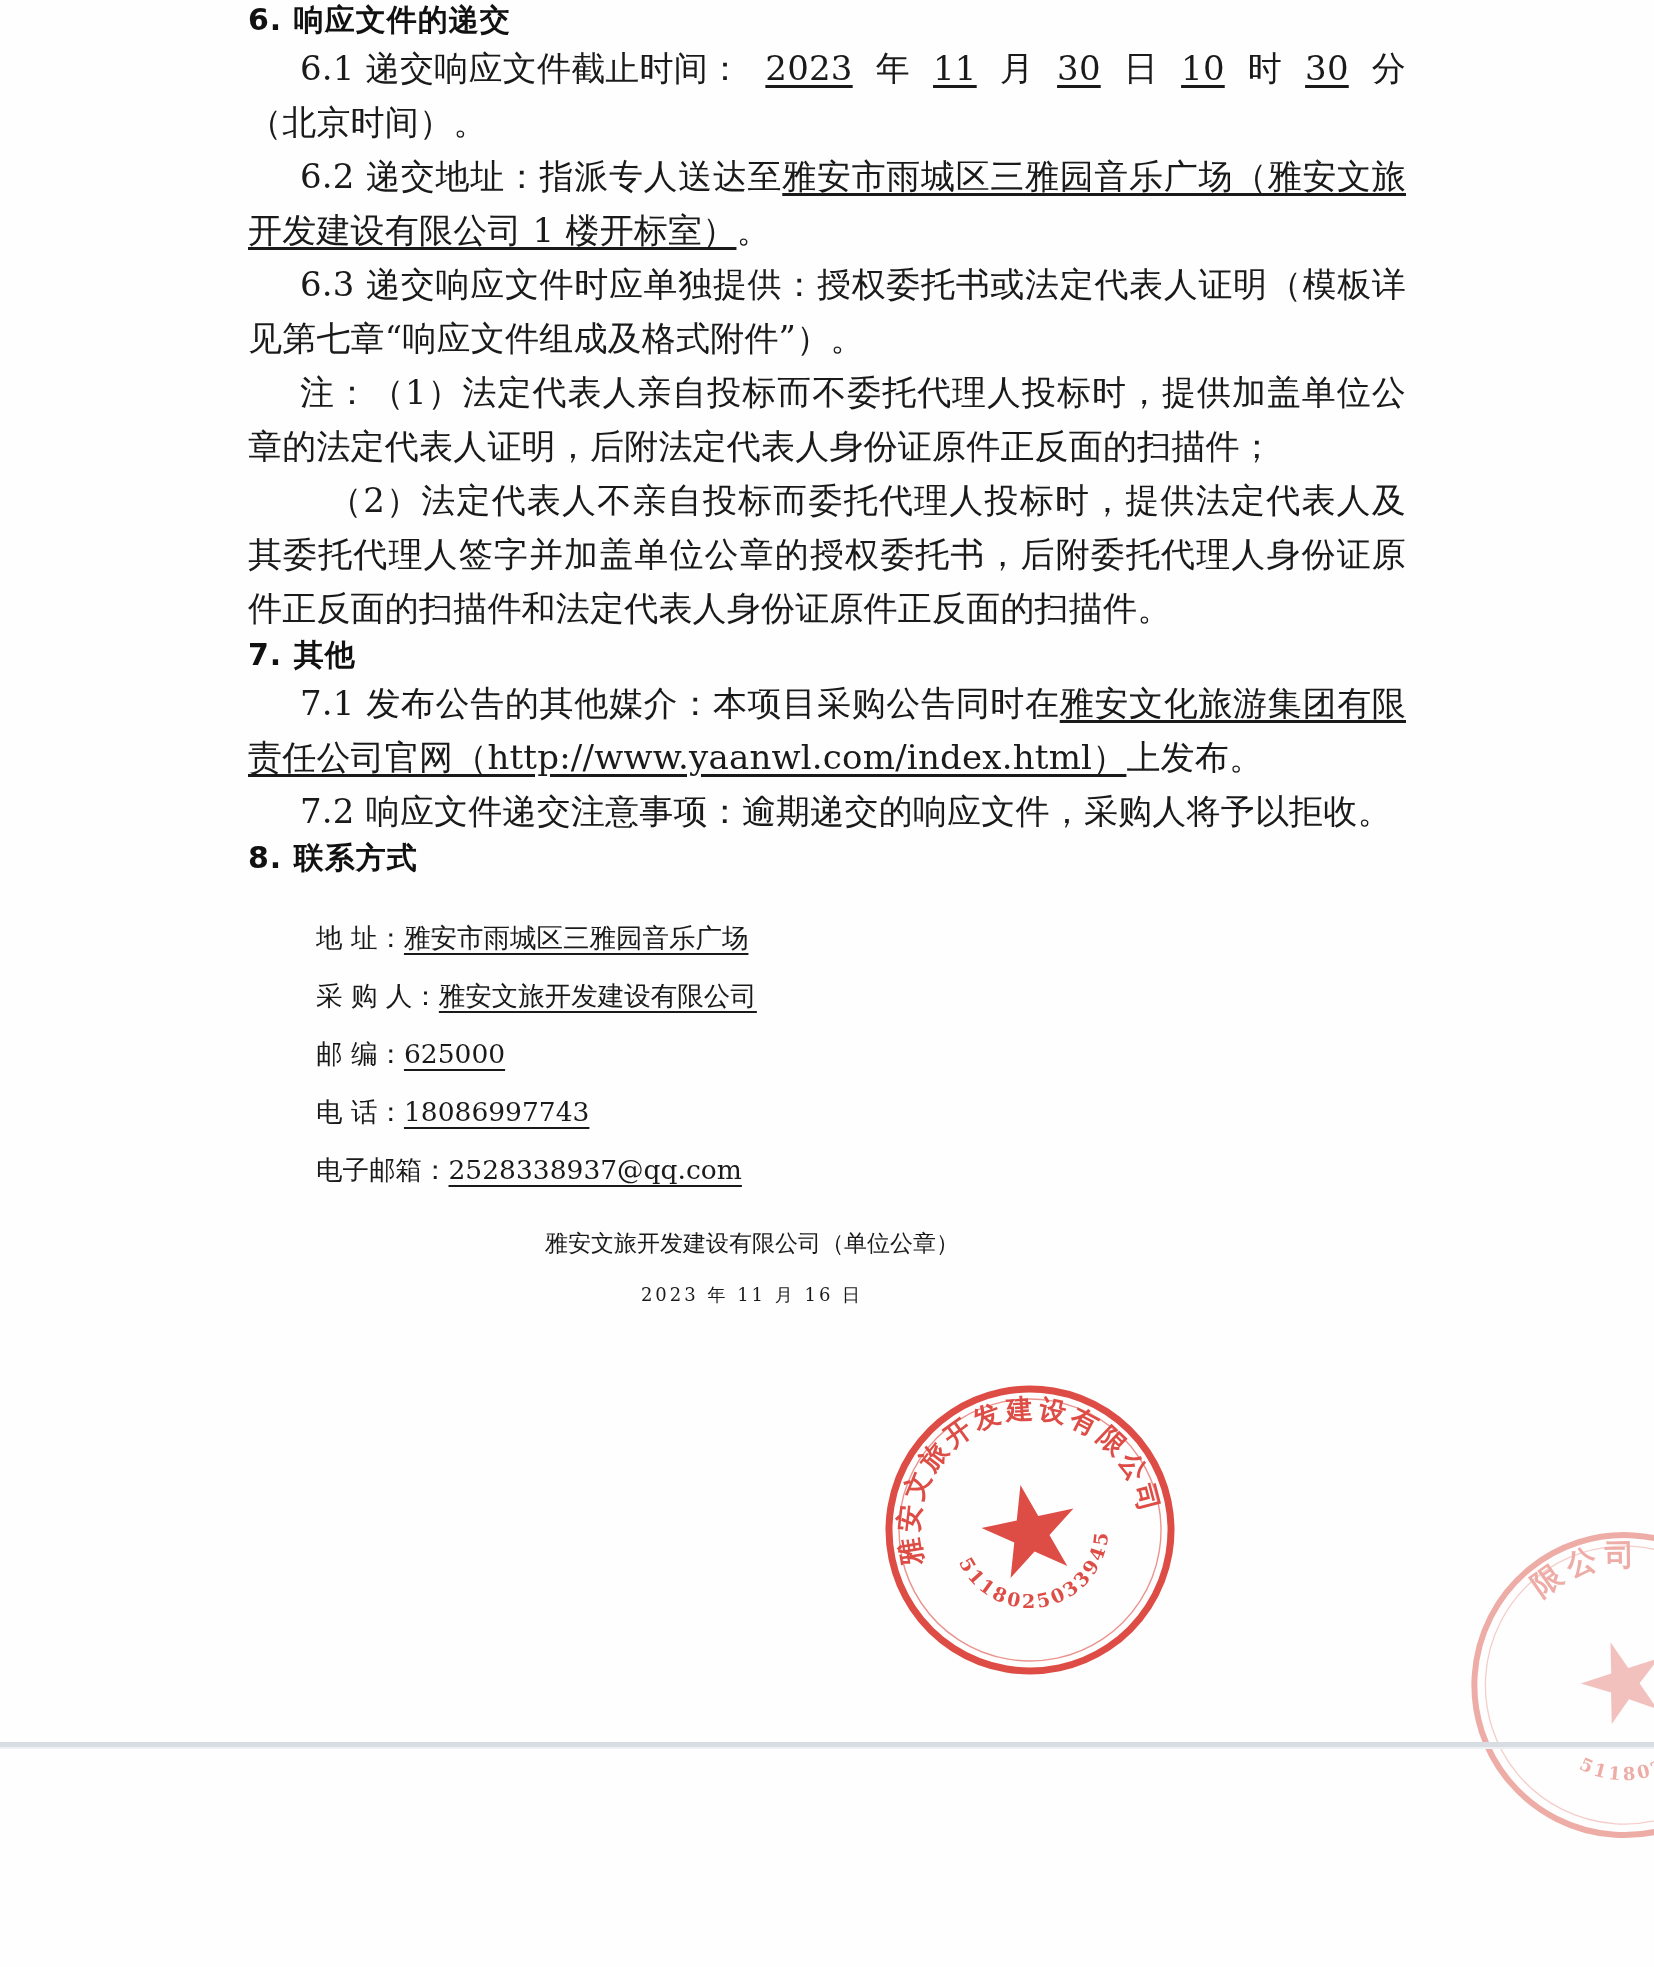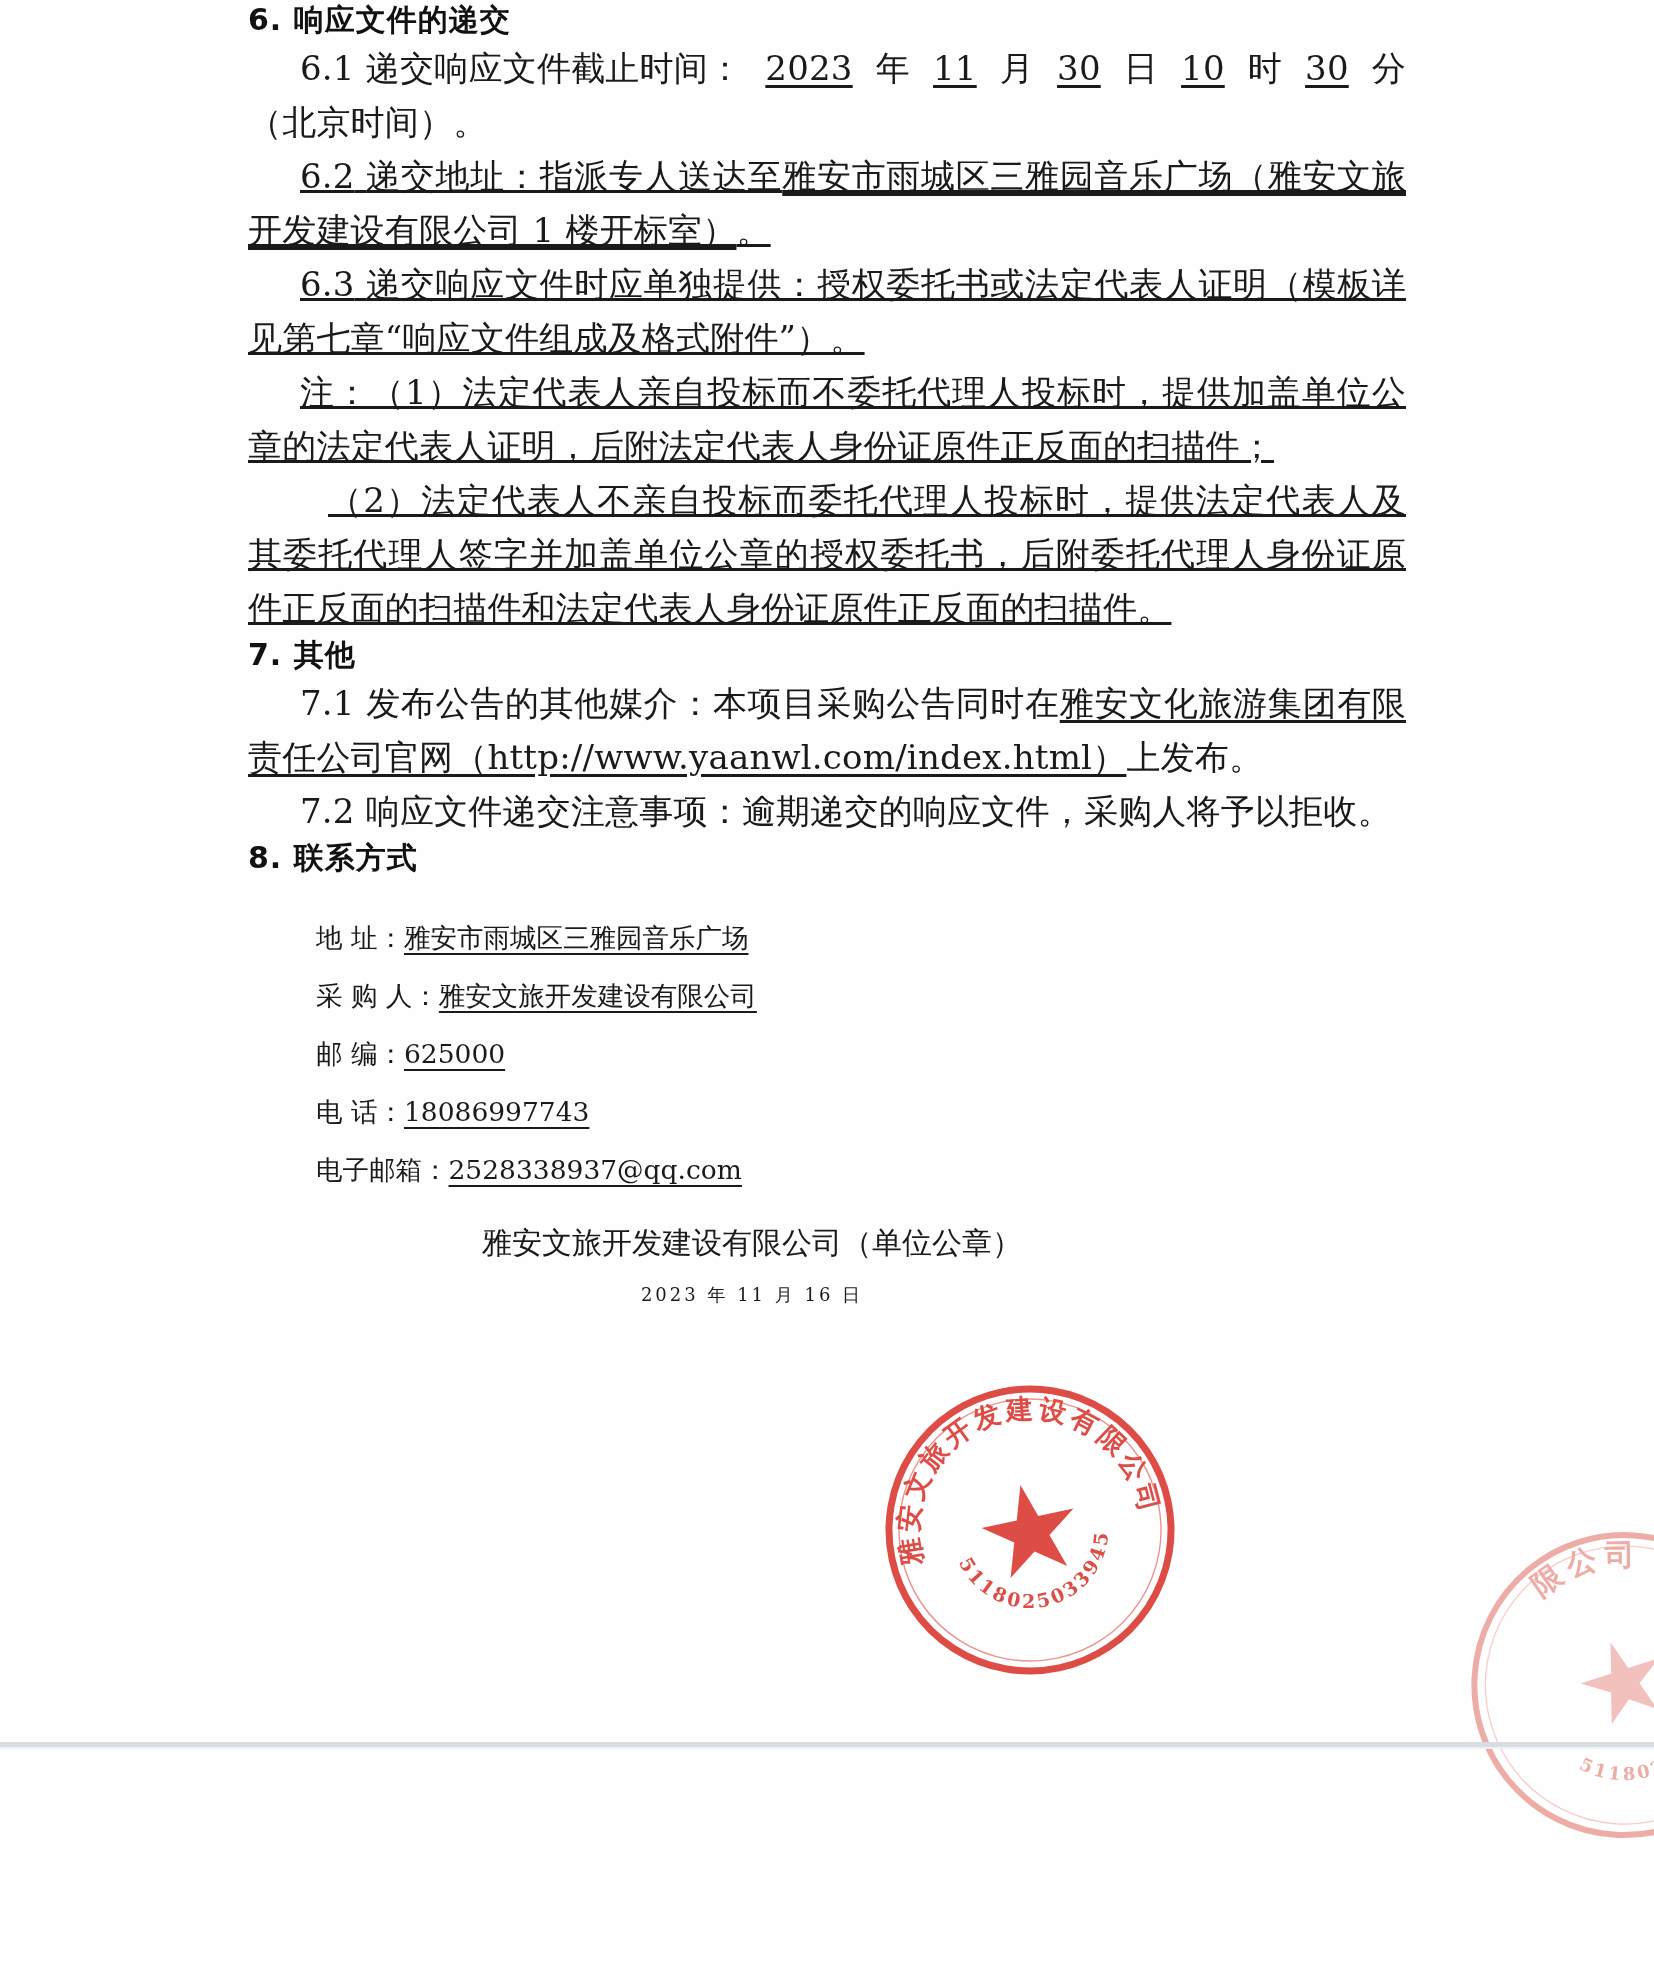--- a/index.html
+++ b/index.html
@@ -52,21 +52,21 @@
   .indent2 { text-indent: 80px; }
   .u {
     text-decoration: underline;
     text-underline-offset: 5px;
   }
   .blank-u {
     text-decoration: underline;
     text-underline-offset: 5px;
     padding: 0 12px;
   }
-  .gap-top-14 { margin-top: 14px; text-decoration: underline; }
+  .gap-top-14 { margin-top: 14px; }
   .gap-top-18 { margin-top: 18px; }
   .gap-top-24 { margin-top: 24px; }
 
   .kv-list {
     margin-top: 30px;
   }
   .kv-row {
     font-size: 26.5px;
     line-height: 58px;
     padding-left: 68px;
@@ -78,21 +78,21 @@
   .kv-val {
     text-decoration: underline;
     text-underline-offset: 6px;
   }
   .sign-block {
     margin-top: 18px;
     text-align: center;
     padding-right: 150px;
   }
   .sign-line {
-    font-size: 30px;
+    font-size: 23px;
     line-height: 52px;
   }
   .sign-date {
     font-size: 18px;
     line-height: 52px;
     letter-spacing: 3px;
   }
 
   
   .bottom-rule {

